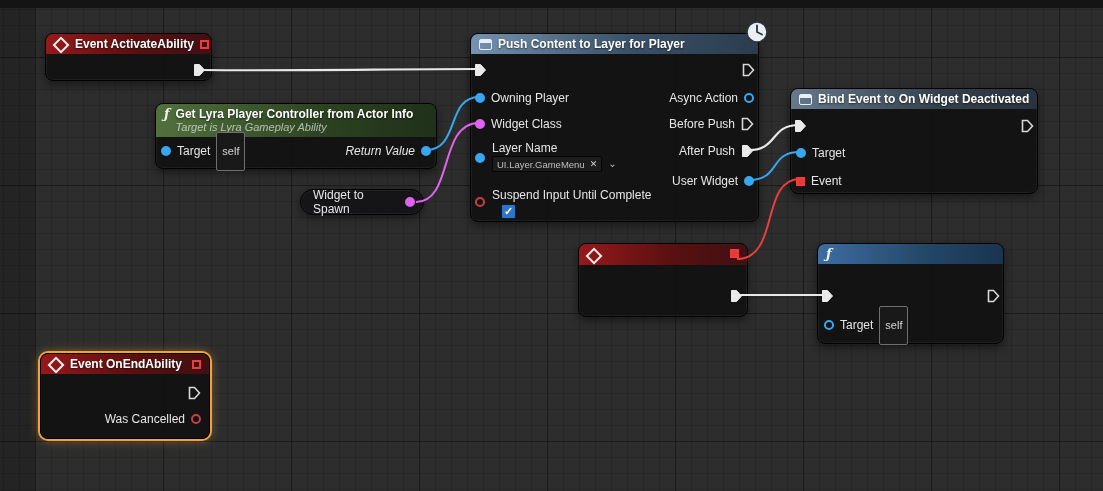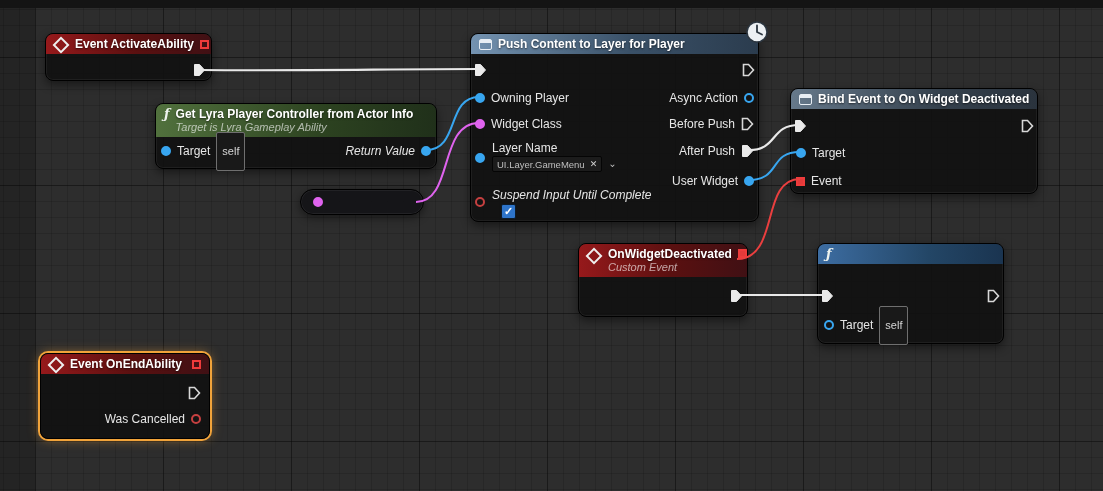--- a/index.html
+++ b/index.html
@@ -115,20 +115,21 @@
     <span>Target</span>
     <span class="vbox">self</span>
   </div>
   <div class="prow" style="right:5px;top:39px;font-style:italic;">
     <span>Return Value</span>
     <span class="cpin blue filled"></span>
   </div>
 </div>
 
 <div class="varnode" style="left:300px;top:189px;width:124px;height:26px;">
+  <span style="flex:1">Widget to Spawn</span>
   <span class="cpin pink filled"></span>
 </div>
 
 <div class="node" style="left:470px;top:33px;width:287px;height:187px;">
   <div class="hdr hdr-steel">
     <span class="win-icon"></span>
     <span class="t">Push Content to Layer for Player</span>
   </div>
   <svg class="exec" style="left:3px;top:29px;" width="13" height="14" viewBox="0 0 13 14">
       <path class="f" d="M1.5 1.5 L6.5 1.5 L11.5 7 L6.5 12.5 L1.5 12.5 Z"></path>
@@ -152,21 +153,21 @@
   </div>
   <div class="prow" style="left:21px;top:122px;">
     <span class="tagchip">
       <span>UI.Layer.GameMenu</span>
       <span class="x">✕</span>
     </span>
     <span class="caret">⌄</span>
   </div>
 
   <span class="cpin redp" style="position:absolute;left:4px;top:163px;"></span>
-  <div class="prow" style="left:21px;top:153px;font-style:italic;">
+  <div class="prow" style="left:21px;top:153px;">
     <span>Suspend Input Until Complete</span>
   </div>
   <div class="checkbox" style="left:30px;top:170px;"><span>✓</span></div>
 
   <div class="prow" style="right:4px;top:56px;">
     <span>Async Action</span>
     <span class="cpin blue"></span>
   </div>
   <div class="prow" style="right:4px;top:82px;text-align:center;">
     <span>Before Push</span>
@@ -208,24 +209,20 @@
   </div>
   <div class="prow" style="left:5px;top:84px;">
     <span class="dsq filled"></span>
     <span>Event</span>
   </div>
 </div>
 
 <div class="node" style="left:578px;top:243px;width:168px;height:72px;">
   <div class="hdr hdr-red two">
     <span class="diamond-icon" style="margin-top:3px;"></span>
-    <div>
-      <div class="t">OnWidgetDeactivated</div>
-      <div class="s">Custom Event</div>
-    </div>
     <span class="dsq filled" style="margin-top:2px;"></span>
   </div>
   <svg class="exec" style="right:4px;top:45px;" width="13" height="14" viewBox="0 0 13 14">
       <path class="f" d="M1.5 1.5 L6.5 1.5 L11.5 7 L6.5 12.5 L1.5 12.5 Z"></path>
     </svg>
 </div>
 
 <div class="node" style="left:817px;top:243px;width:185px;height:99px;">
   <div class="hdr hdr-blue two">
     <span class="fn-icon">ƒ</span>

